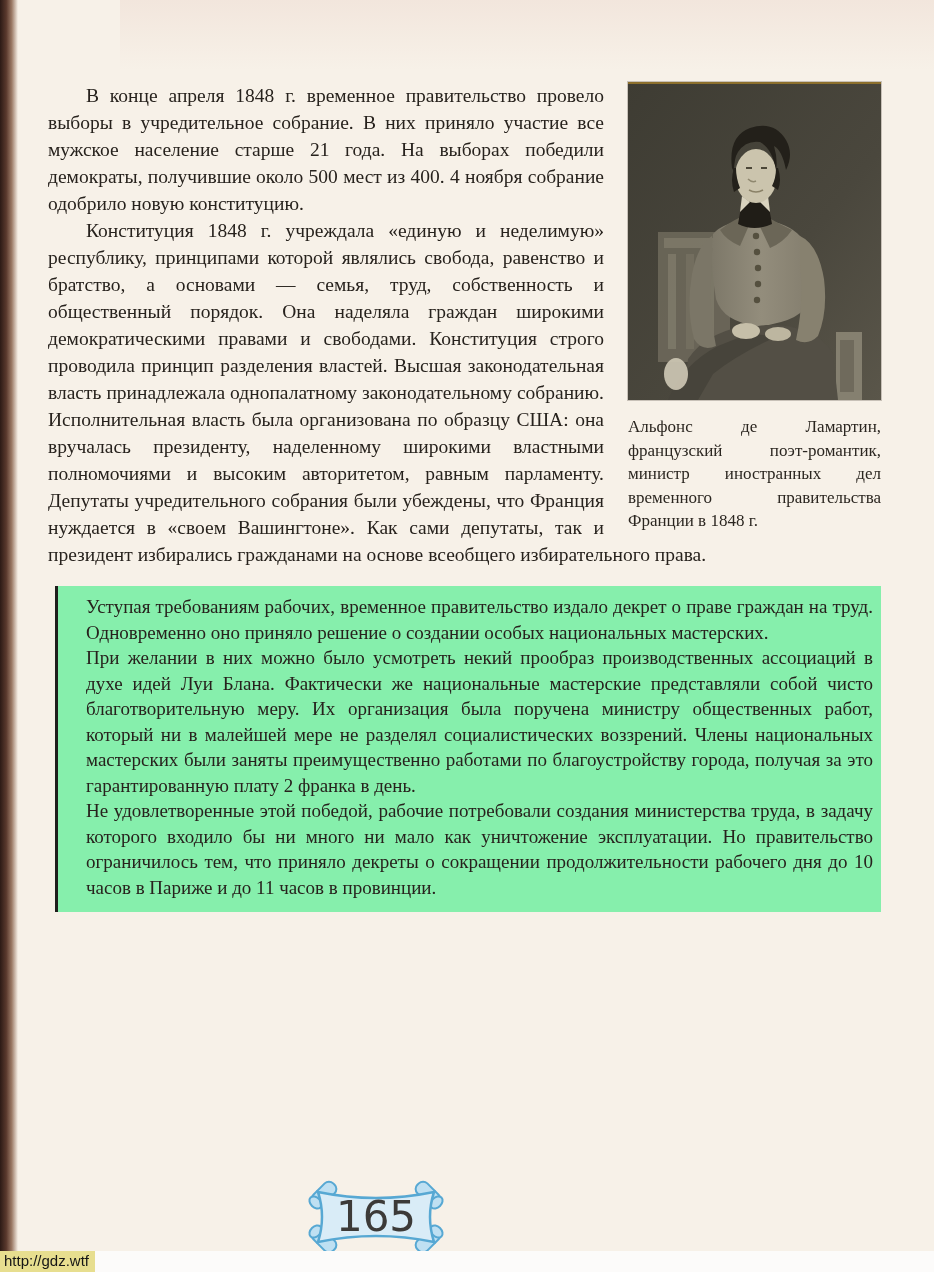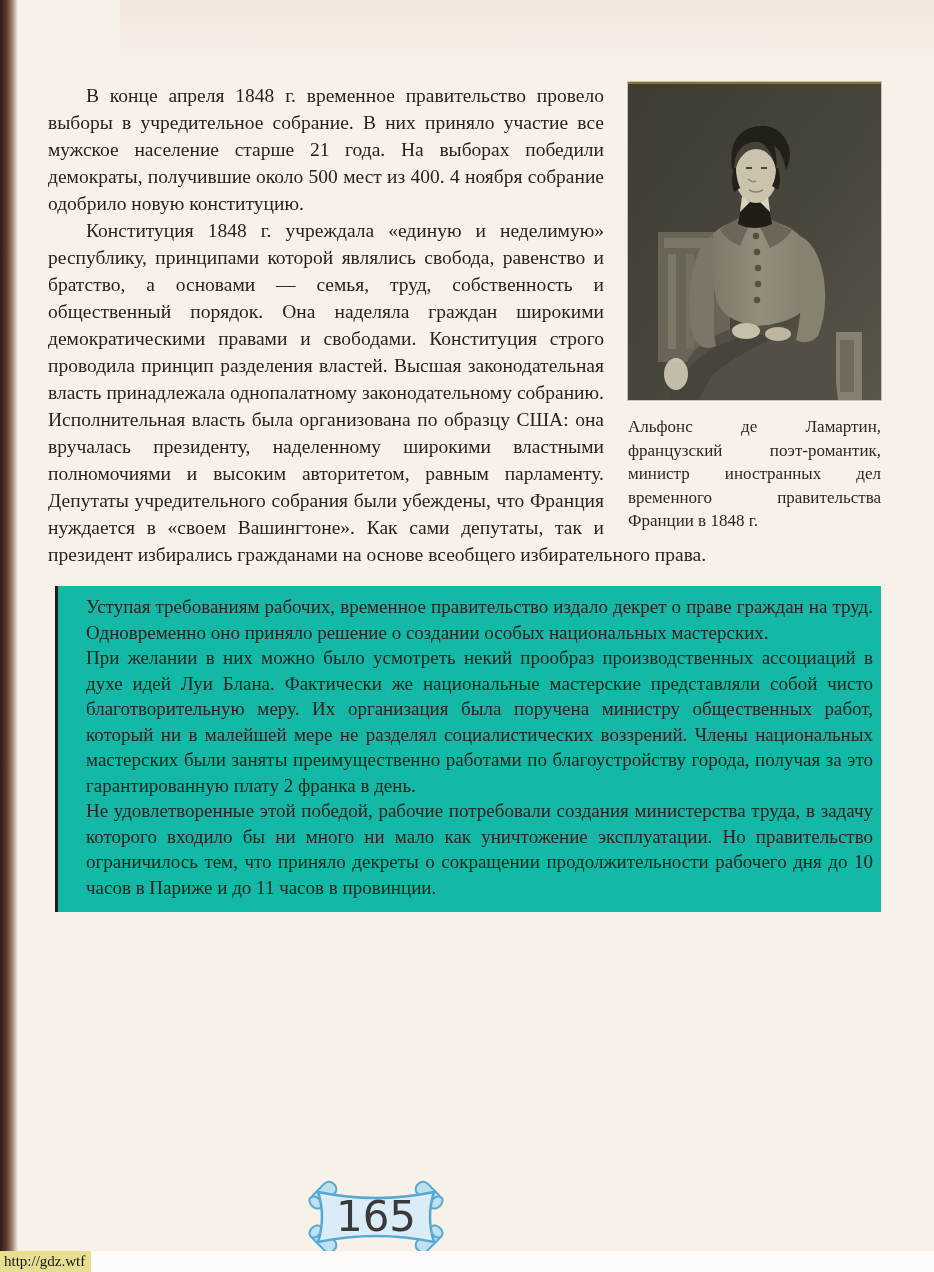--- a/index.html
+++ b/index.html
@@ -38,42 +38,42 @@
     box-shadow:0 0 0 1px rgba(60,50,40,.25);
   }
   .figure-caption {
     margin-top:15px;
     font-size:17px; line-height:23.5px; text-align:justify;
     color:#2b2620;
   }
   .excerpt-block {
     clear:both;
     margin:18px 0 0 7px;
-    background:#14b8a6;
+    background:#86efac;
     border-left:3px solid #1f1e1c;
     padding:8px 8px 12px 28px;
     font-size:19px; line-height:25.5px;
   }
   .excerpt-block p { margin:0; }
   .badge-wrap {
     position:absolute; left:0; top:1176px; width:752px; text-align:center; z-index:2;
   }
   .badge-wrap svg { display:inline-block; }
   .badge-number {
     font-family:"DejaVu Sans", sans-serif;
     font-size:42px; fill:#3c3a38;
   }
   .footer-strip {
     position:absolute; left:0; bottom:0; width:934px; height:21px;
     background:#fcfbfa; z-index:4;
   }
   .watermark {
     position:absolute; left:0; bottom:0; z-index:5;
     background:#e7de8f; color:#151515;
-    font-family:Liberation Serif, serif;
+    font-family:Liberation Sans, sans-serif;
     font-size:15px; line-height:20px; padding:0 6px 1px 4px;
   }
 </style>
 </head>
 <body>
 
 <div class="spine"></div>
 <div class="tint-top"></div>
 
 <div class="content">

